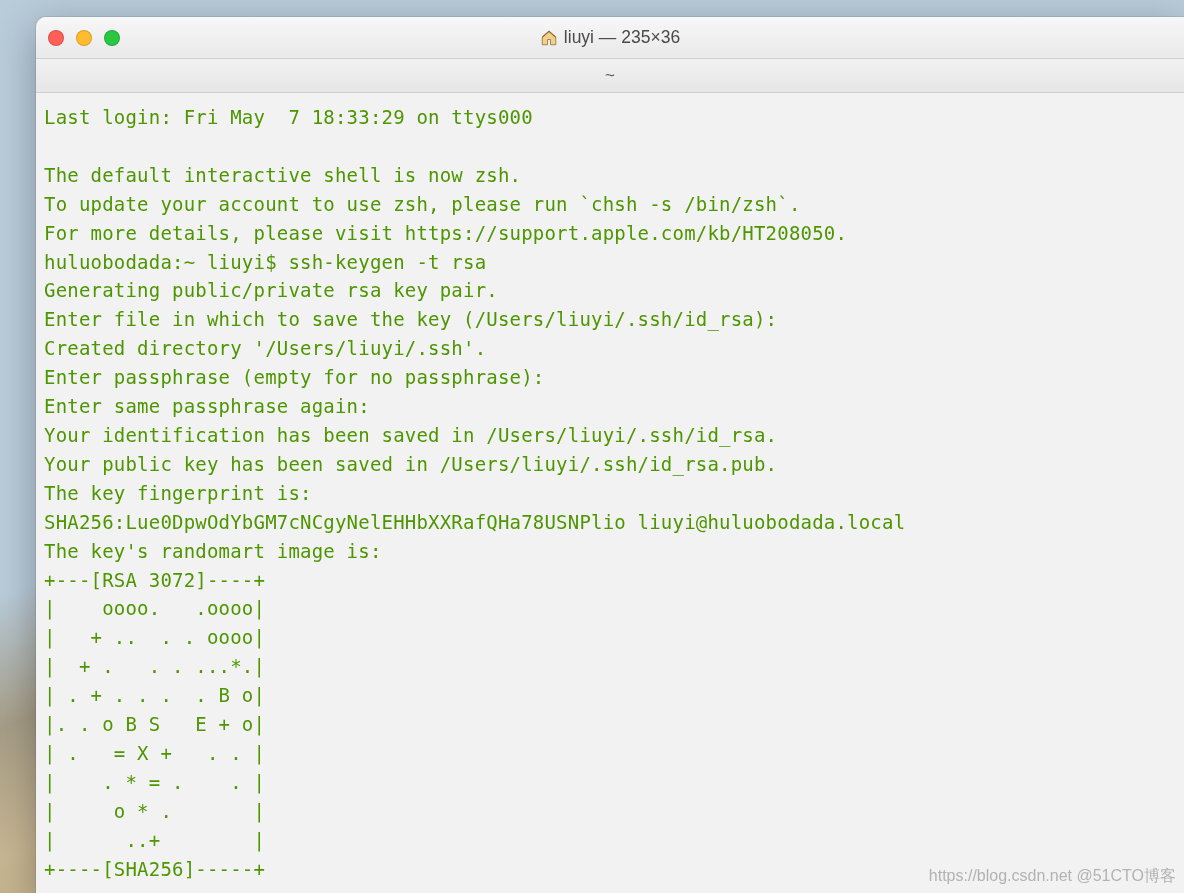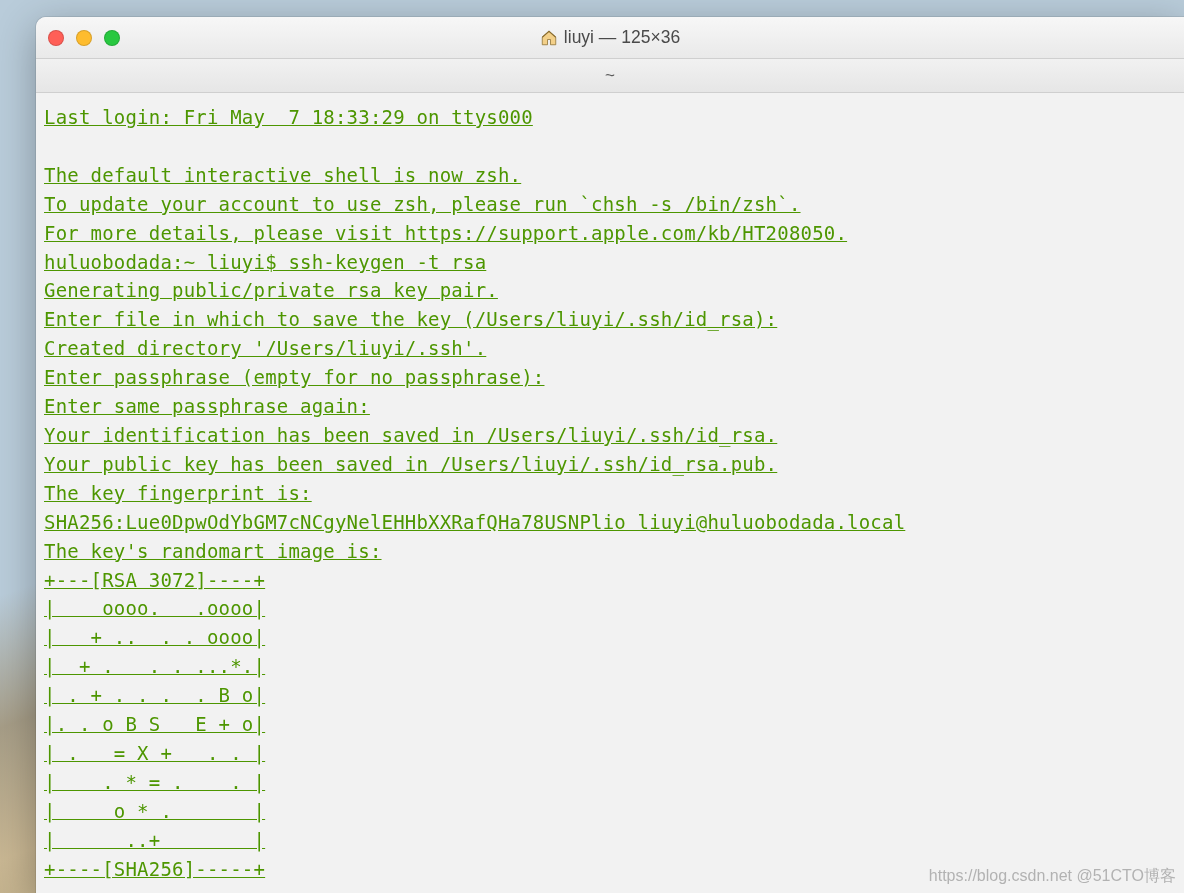--- a/index.html
+++ b/index.html
@@ -71,21 +71,20 @@
     overflow: hidden;
   }
   .term pre {
     font-family: "SF Mono", Menlo, Monaco, Consolas, monospace;
     font-size: 19px;
     line-height: 28.9px;
     color: #4d9600;
     font-weight: 500;
     white-space: pre;
     letter-spacing: 0.2px;
-    text-decoration: underline;
   }
   .watermark {
     position: absolute;
     right: 8px;
     bottom: 6px;
     color: rgba(100,100,100,0.45);
     font-size: 16px;
     font-family: Arial, sans-serif;
   }
   .edge-shadow {
@@ -103,21 +102,21 @@
     <div class="traffic">
       <div class="light close"></div>
       <div class="light min"></div>
       <div class="light max"></div>
     </div>
     <div class="title-wrap">
       <svg class="home-icon" viewBox="0 0 24 24">
         <path d="M3 11 L12 3 L21 11 L21 21 L14 21 L14 14 L10 14 L10 21 L3 21 Z" fill="#f3d089" stroke="#8a6d2f" stroke-width="1"></path>
         <path d="M3 11 L12 3 L21 11" fill="none" stroke="#8a6d2f" stroke-width="1.4"></path>
       </svg>
-      <span>liuyi — 125×36</span>
+      <span>liuyi — 235×36</span>
     </div>
   </div>
 
   <div class="tabbar">
     <span>~</span>
   </div>
 
   <div class="term">
     <pre id="term-output">Last login: Fri May  7 18:33:29 on ttys000
 

